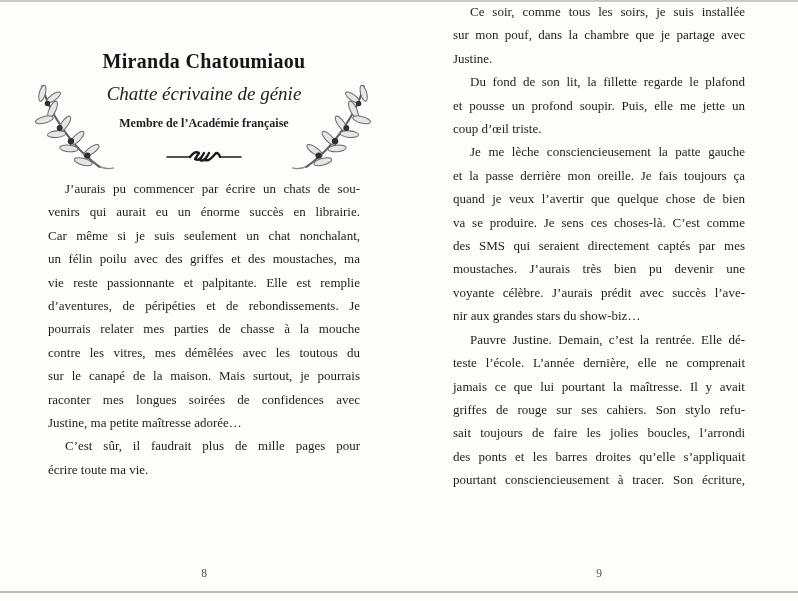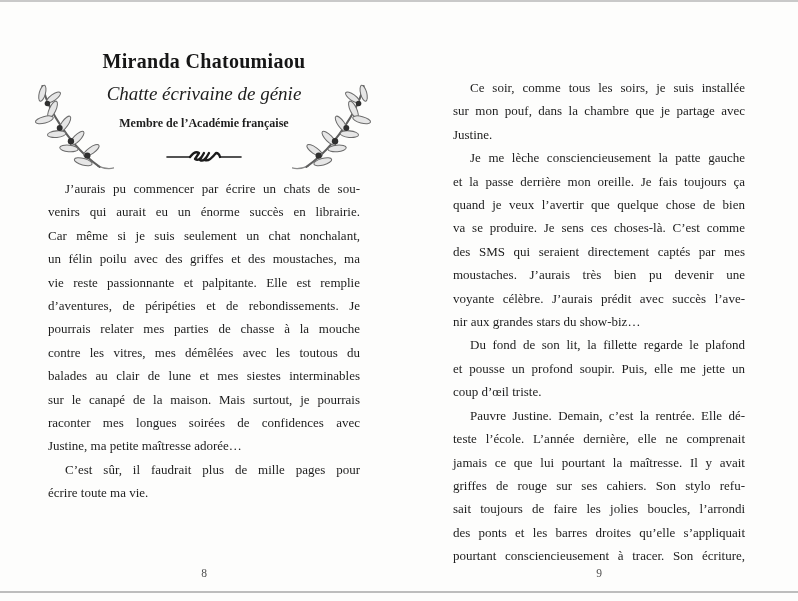--- a/index.html
+++ b/index.html
@@ -24,21 +24,21 @@
   .author {
     margin:0; padding-top:48px; font-size:20px; font-weight:bold;
     line-height:26px; letter-spacing:0.3px; color:#161616;
   }
   .role { margin:10px 0 0; font-style:italic; font-size:19px; line-height:20px; }
   .membership { margin:10px 0 0; font-weight:bold; font-size:12px; line-height:19px; }
   .divider-wrap { margin-top:15px; height:16px; display:flex; justify-content:center; }
   .divider-wrap svg { width:76px; height:16px; }
 
   .body-text { margin-top:13px; }
-  .page-right .body-text { margin-top:12px; padding-top:64px; }
+  .page-right .body-text { margin-top:0; }
 
   .line {
     font-size:13px; line-height:23.4px; white-space:nowrap;
     text-align:justify; text-align-last:justify;
   }
   .line.first { text-indent:17px; }
   .line.end { text-align-last:left; }
 
   .page-number {
     position:absolute; top:567px; left:0; width:100%;
@@ -120,54 +120,53 @@
     <div class="body-text">
         <div class="para">
           <div class="line first">J’aurais pu commencer par écrire un chats de sou-</div>
           <div class="line">venirs qui aurait eu un énorme succès en librairie.</div>
           <div class="line">Car même si je suis seulement un chat nonchalant,</div>
           <div class="line">un félin poilu avec des griffes et des moustaches, ma</div>
           <div class="line">vie reste passionnante et palpitante. Elle est remplie</div>
           <div class="line">d’aventures, de péripéties et de rebondissements. Je</div>
           <div class="line">pourrais relater mes parties de chasse à la mouche</div>
           <div class="line">contre les vitres, mes démêlées avec les toutous du</div>
-          <div class="line">balades au clair de lune et mes siestes interminables</div>
           <div class="line">sur le canapé de la maison. Mais surtout, je pourrais</div>
           <div class="line">raconter mes longues soirées de confidences avec</div>
           <div class="line end">Justine, ma petite maîtresse adorée…</div>
         </div>
         <div class="para">
           <div class="line first">C’est sûr, il faudrait plus de mille pages pour</div>
           <div class="line end">écrire toute ma vie.</div>
         </div>
       </div>
     <div class="page-number">8</div>
   </div>
 
   <div class="page page-right">
     <div class="body-text">
         <div class="para">
           <div class="line first">Ce soir, comme tous les soirs, je suis installée</div>
           <div class="line">sur mon pouf, dans la chambre que je partage avec</div>
           <div class="line end">Justine.</div>
         </div>
         <div class="para">
+          <div class="line first">Du fond de son lit, la fillette regarde le plafond</div>
+          <div class="line">et pousse un profond soupir. Puis, elle me jette un</div>
+          <div class="line end">coup d’œil triste.</div>
+        </div>
+        <div class="para">
           <div class="line first">Je me lèche consciencieusement la patte gauche</div>
           <div class="line">et la passe derrière mon oreille. Je fais toujours ça</div>
           <div class="line">quand je veux l’avertir que quelque chose de bien</div>
           <div class="line">va se produire. Je sens ces choses-là. C’est comme</div>
           <div class="line">des SMS qui seraient directement captés par mes</div>
           <div class="line">moustaches. J’aurais très bien pu devenir une</div>
           <div class="line">voyante célèbre. J’aurais prédit avec succès l’ave-</div>
           <div class="line end">nir aux grandes stars du show-biz…</div>
-        </div>
-        <div class="para">
-          <div class="line first">Du fond de son lit, la fillette regarde le plafond</div>
-          <div class="line">et pousse un profond soupir. Puis, elle me jette un</div>
-          <div class="line end">coup d’œil triste.</div>
         </div>
         <div class="para">
           <div class="line first">Pauvre Justine. Demain, c’est la rentrée. Elle dé-</div>
           <div class="line">teste l’école. L’année dernière, elle ne comprenait</div>
           <div class="line">jamais ce que lui pourtant la maîtresse. Il y avait</div>
           <div class="line">griffes de rouge sur ses cahiers. Son stylo refu-</div>
           <div class="line">sait toujours de faire les jolies boucles, l’arrondi</div>
           <div class="line">des ponts et les barres droites qu’elle s’appliquait</div>
           <div class="line">pourtant consciencieusement à tracer. Son écriture,</div>
         </div>

